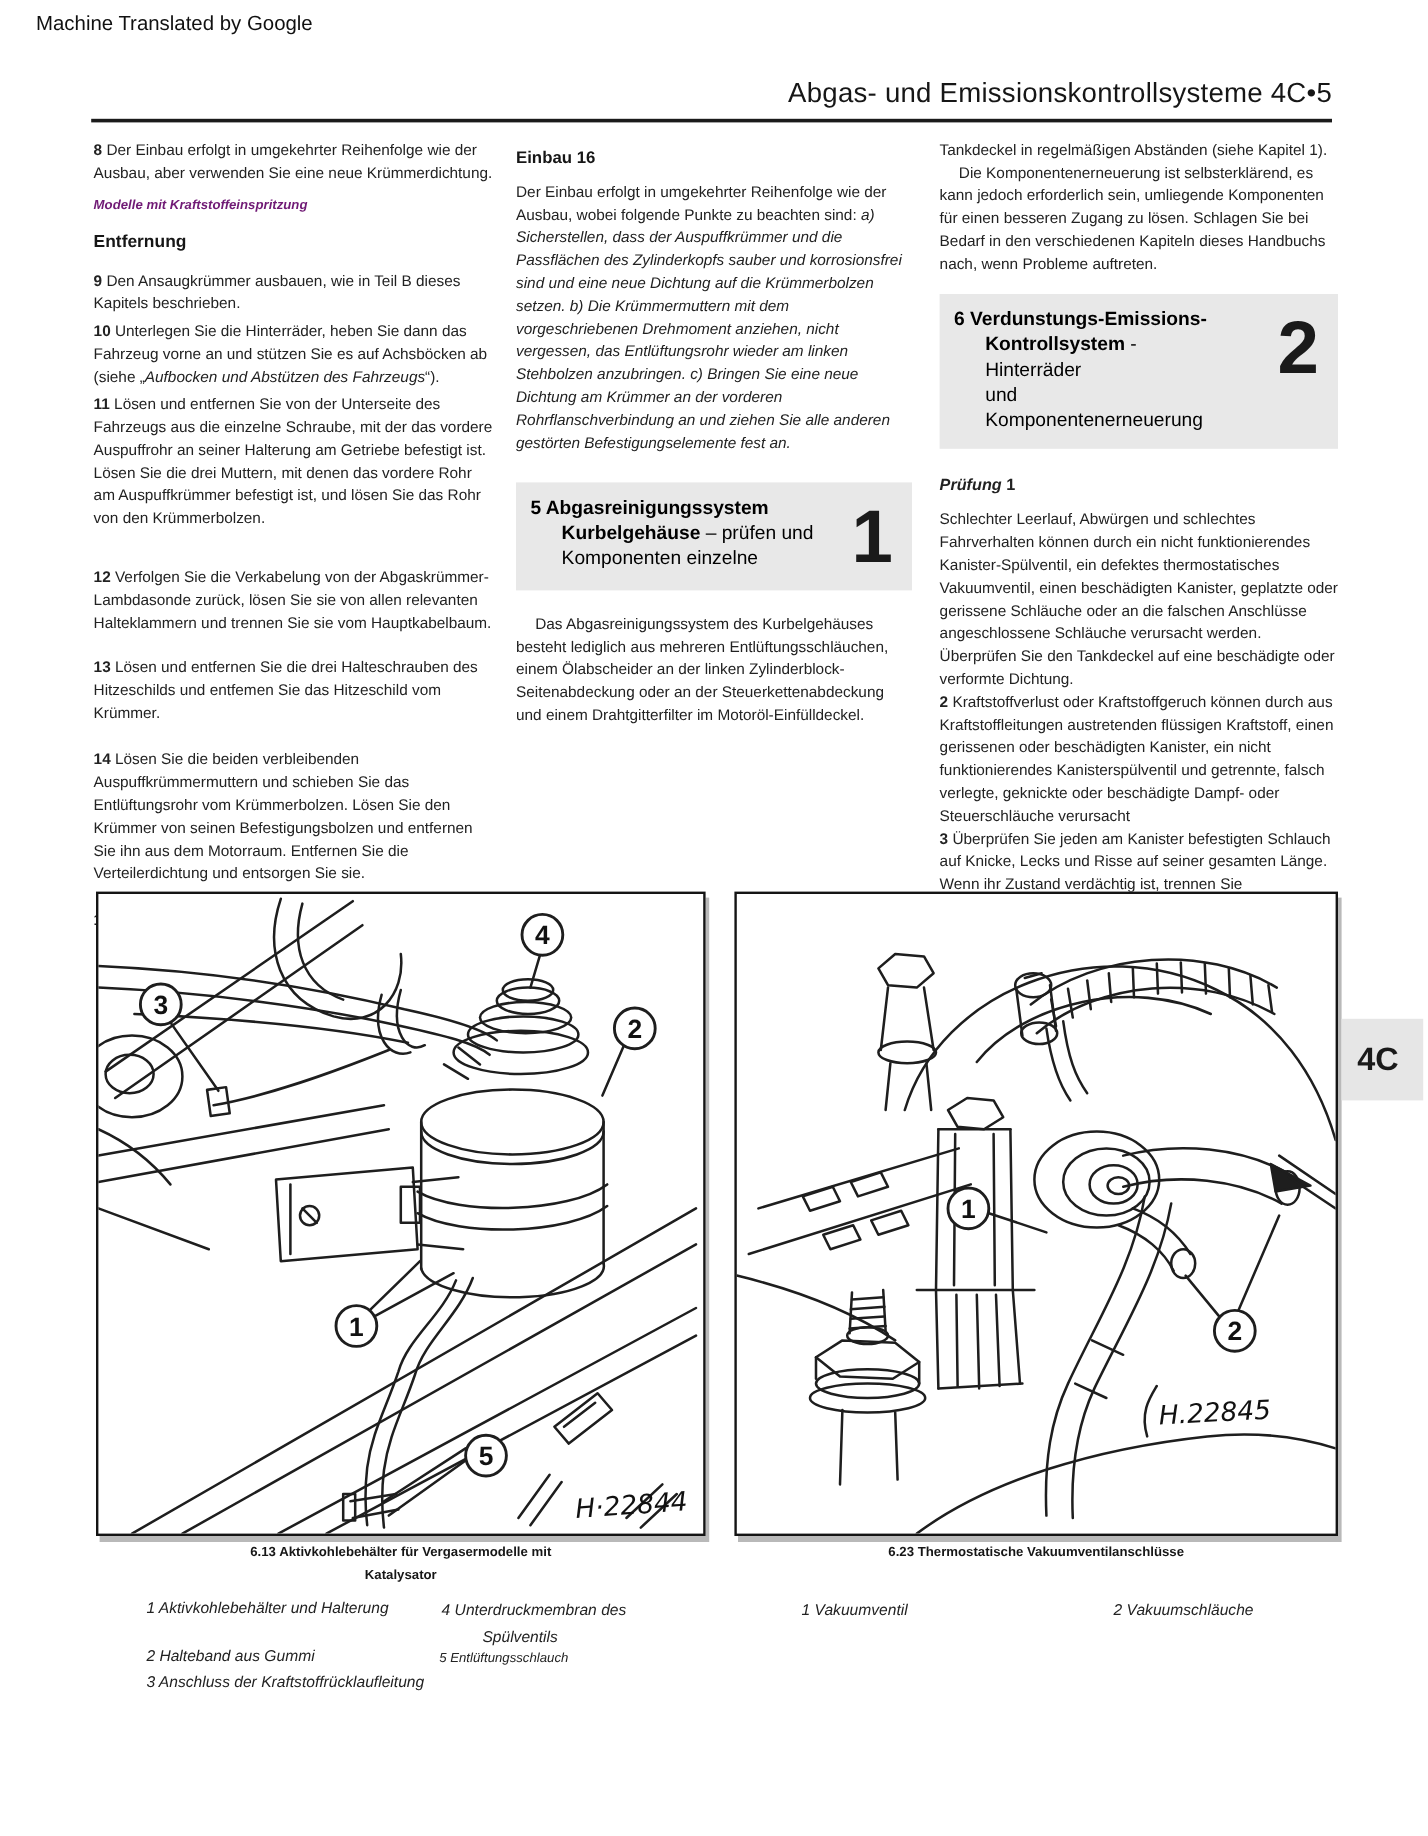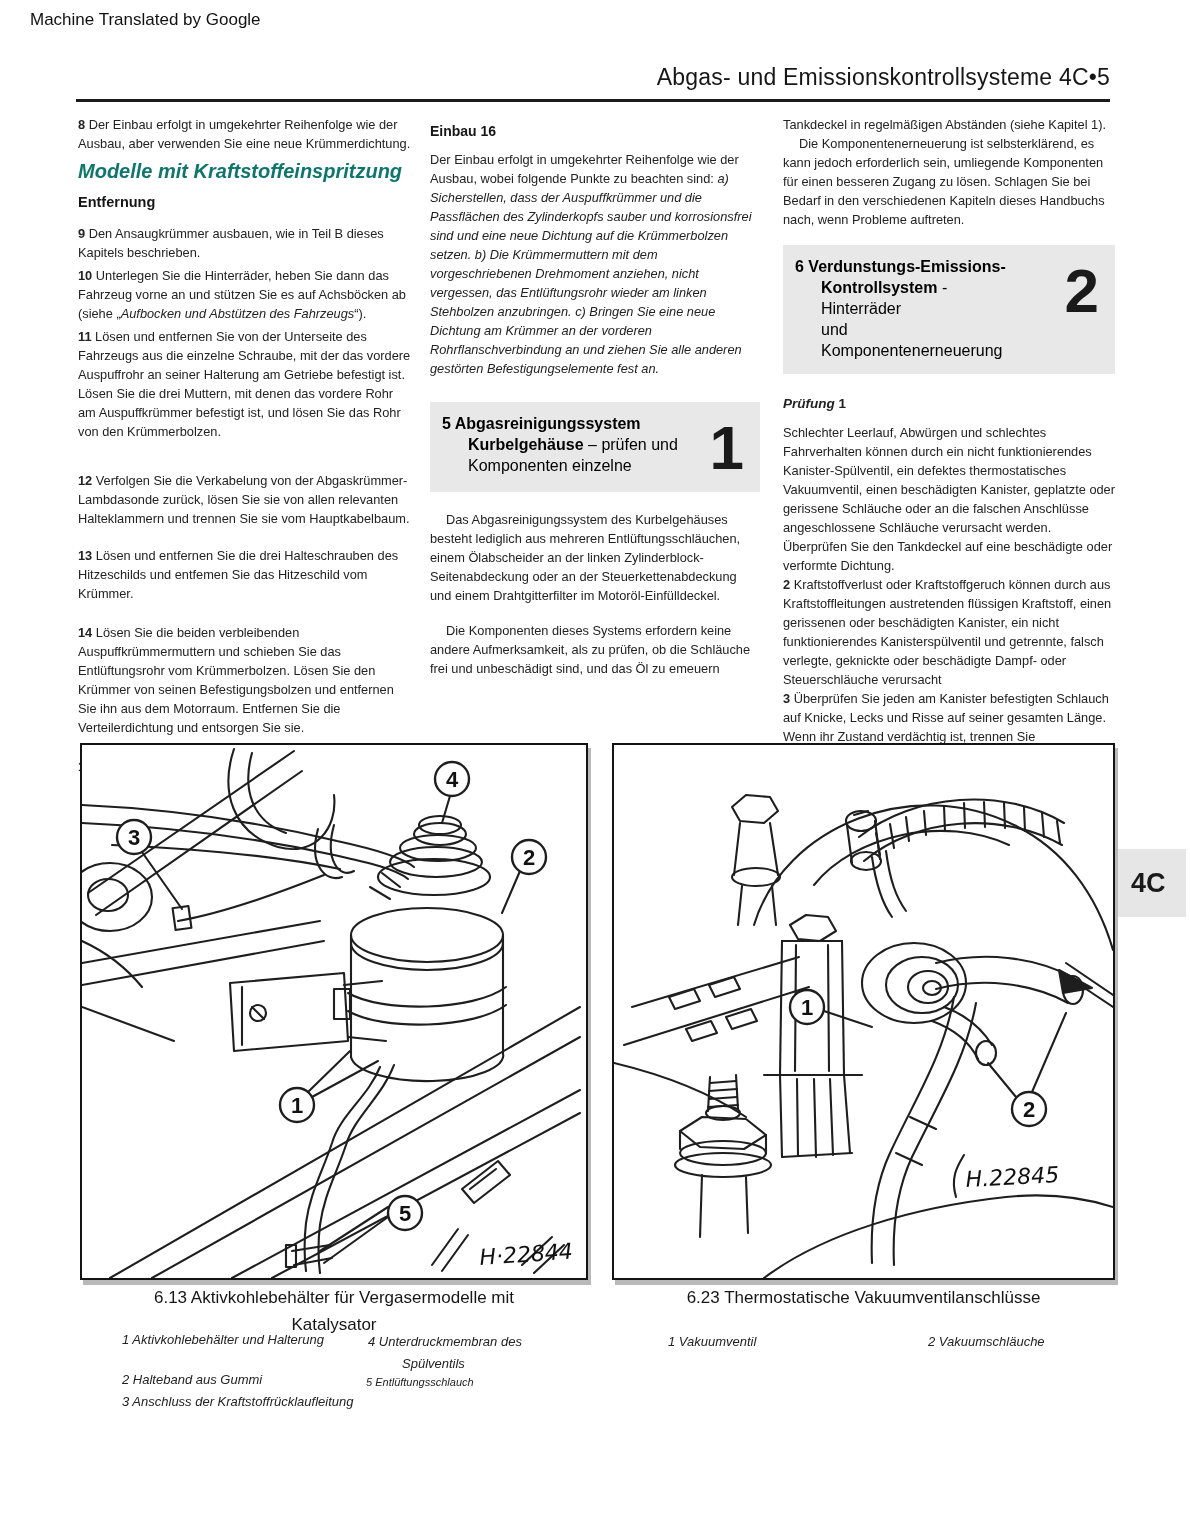--- a/index.html
+++ b/index.html
@@ -11,21 +11,21 @@
   .page-title{position:absolute;right:80px;top:64px;font-size:23px;color:#161616;letter-spacing:.2px;}
   .top-rule{position:absolute;left:76px;top:99px;width:1034px;height:3px;background:#1b1b1b;}
 
   .col{position:absolute;top:115px;font-size:12.8px;line-height:19px;color:#222;}
   #col1{left:78px;width:336px;}
   #col2{left:430px;width:330px;}
   #col3{left:783px;width:332px;}
   .col p{margin:0 0 4px 0;}
   .b{font-weight:bold;}
   .i{font-style:italic;}
-  .h-bi{font-size:20px;font-weight:bold;font-style:italic;margin:9px 0 12px;color:#0f766e;}
+  .h-bi{font-size:11px;font-weight:bold;font-style:italic;margin:9px 0 12px;color:#701a75;}
   .h-b{font-size:14.5px;font-weight:bold;margin:0 0 12px;color:#161616;}
   .h-sub{font-size:14px;font-weight:bold;margin:7px 0 9px;color:#161616;}
   .mb30{margin-bottom:30px !important;}
   .mb18{margin-bottom:18px !important;}
   .mb20{margin-bottom:20px !important;}
   .mb24{margin-bottom:24px !important;}
   .mb16{margin-bottom:16px !important;}
   .ind{text-indent:16px;}
 
   .secbox{position:relative;background:#e8e8e8;padding:11px 12px 13px;margin:16px 0 18px;min-height:66px;}
@@ -34,21 +34,21 @@
   .secbox .sbnum{position:absolute;right:16px;top:2px;font-size:62px;font-weight:bold;line-height:88px;color:#1a1a1a;}
 
   .figure{position:absolute;top:743px;height:537px;border:2px solid #141414;background:#fff;box-shadow:3px 5px 0 #b9b9b9;box-sizing:border-box;}
   #fig-left{left:80px;width:508px;}
   #fig-right{left:612px;width:503px;}
   .figure svg{display:block;width:100%;height:100%;}
 
   .side-tab{position:absolute;left:1118px;top:849px;width:68px;height:68px;background:#e6e6e6;
     display:flex;align-items:center;font-size:27px;font-weight:bold;color:#1a1a1a;box-sizing:border-box;padding-left:13px;}
 
-  .cap{position:absolute;text-align:center;font-size:17px;font-weight:normal;color:#161616;}
+  .cap{position:absolute;text-align:center;font-size:11px;font-weight:bold;color:#161616;}
   #cap-left{left:80px;top:1288px;width:508px;}
   #cap-right{left:612px;top:1288px;width:503px;}
   .cap .cap2{margin-top:7px;}
   .legend{position:absolute;font-size:13px;font-style:italic;color:#222;}
   #legend-left{left:80px;top:1332px;width:508px;height:90px;}
   #legend-left .li{position:absolute;white-space:nowrap;}
   #ll1{left:42px;top:0px;}
   #ll2{left:42px;top:40px;}
   #ll3{left:42px;top:62px;}
   #ll4a{left:288px;top:2px;}
@@ -91,21 +91,20 @@
   <div class="secbox">
     <div class="sbtxt">
       <div class="b">5 Abgasreinigungssystem</div>
       <div class="sbline"><span class="b">Kurbelgehäuse</span><span> – prüfen und</span></div>
       <div class="sbline">Komponenten einzelne</div>
     </div>
     <div class="sbnum">1</div>
   </div>
 
   <p class="ind mb16">Das Abgasreinigungssystem des Kurbelgehäuses besteht lediglich aus mehreren Entlüftungsschläuchen, einem Ölabscheider an der linken Zylinderblock-Seitenabdeckung oder an der Steuerkettenabdeckung und einem Drahtgitterfilter im Motoröl-Einfülldeckel.</p>
-  <p class="ind">Die Komponenten dieses Systems erfordern keine andere Aufmerksamkeit, als zu prüfen, ob die Schläuche frei und unbeschädigt sind, und das Öl zu emeuern</p>
 </div>
 
 <div class="col" id="col3">
   <p style="margin:0;">Tankdeckel in regelmäßigen Abständen (siehe Kapitel 1).</p>
   <p class="ind" style="margin:0;">Die Komponentenerneuerung ist selbsterklärend, es kann jedoch erforderlich sein, umliegende Komponenten für einen besseren Zugang zu lösen. Schlagen Sie bei Bedarf in den verschiedenen Kapiteln dieses Handbuchs nach, wenn Probleme auftreten.</p>
 
   <div class="secbox" style="margin:16px 0 20px;">
     <div class="sbtxt">
       <div class="b">6 Verdunstungs-Emissions-</div>
       <div class="sbline"><span class="b">Kontrollsystem</span><span> - Hinterräder</span></div>

